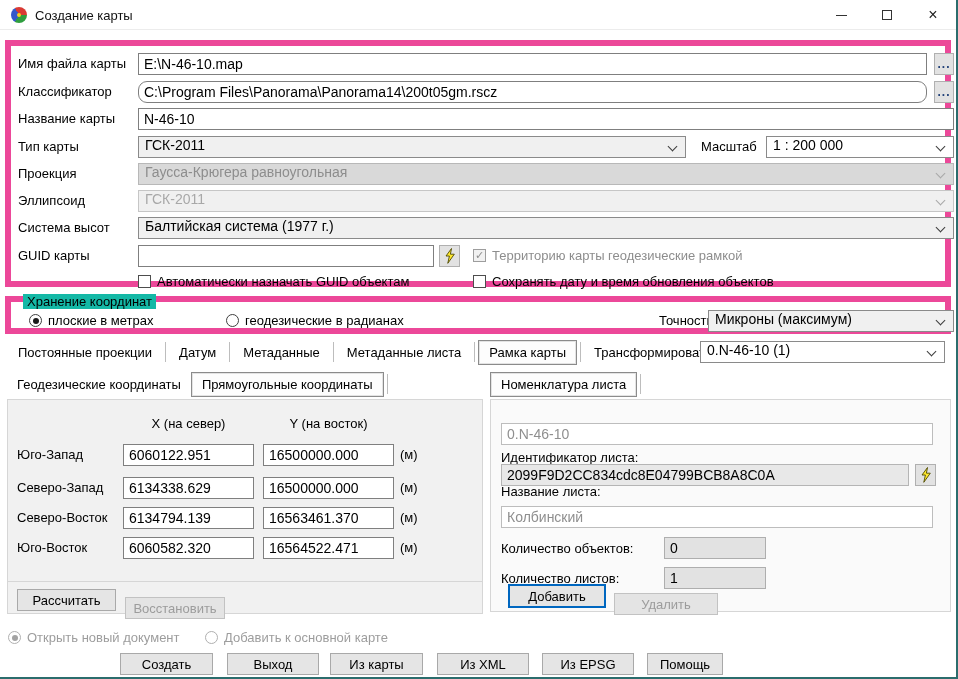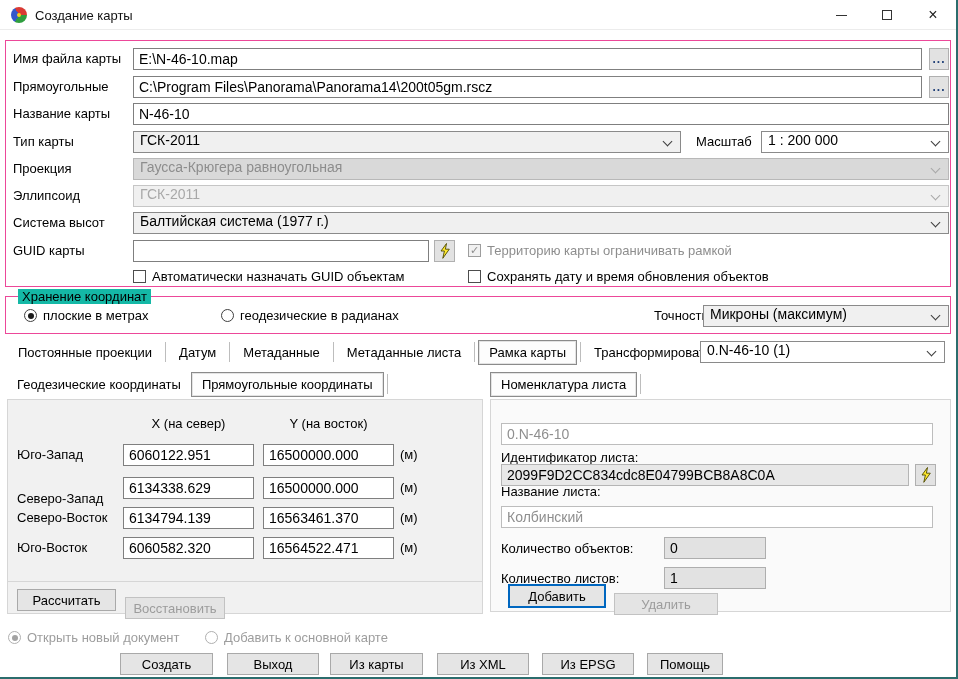--- a/index.html
+++ b/index.html
@@ -42,21 +42,21 @@
            display:flex;align-items:center;justify-content:center;font-size:11px;line-height:11px;}
   .cb.chk-dis{color:#8d8d8d;}
   .cb.chk-dis .box{border-color:#9d9d9d;background:#f1f1f1;color:#8d8d8d;}
   .radio{position:absolute;display:flex;align-items:center;gap:6px;font-size:13px;color:#000;white-space:nowrap;}
   .radio .dot{width:13px;height:13px;border:1px solid #3f3f3f;border-radius:50%;background:#fff;position:relative;flex:0 0 13px;}
   .radio.sel .dot::after{content:"";position:absolute;left:2.5px;top:2.5px;width:6px;height:6px;border-radius:50%;background:#1a1a1a;}
   .radio.gray{color:#9d9d9d;}
   .radio.gray .dot{border-color:#b0b0b0;}
   .radio.gray.sel .dot::after{background:#a3a3a3;}
   
-  .group{position:absolute;border:1px solid #ec4899;}
+  .group{position:absolute;border:6px solid #ec4899;}
   .group .gtitle{position:absolute;left:12px;top:-8px;background:#14b8a6;padding:0 4px;font-size:13px;color:#000;}
   
   .tabrow{position:absolute;display:flex;align-items:center;font-size:13px;height:26px;}
   .tab{padding:4px 10px;white-space:nowrap;color:#000;}
   .tab.selected{border:1px solid #8b8b8b;background:#fdfdfd;box-shadow:inset 0 0 0 1px #e3e3e3;}
   .tabsep{width:1px;height:20px;background:#bdbdbd;margin:0 3px;}
   
   .panel{position:absolute;border:1px solid #d6d6d6;}
   .panel-left{left:7px;top:399px;width:476px;height:215px;background:#f1f1f1;}
   .panel-right{left:490px;top:399px;width:461px;height:213px;background:#fafafa;}
@@ -83,22 +83,22 @@
         <span class="glyph-close">×</span>
       </div>
   </div>
 
   <div class="group" style="left:5px;top:40px;width:946px;height:247px;">
 
     <span class="lbl" style="left:7px;top:7px;">Имя файла карты</span>
     <input class="txt" style="left: 127px; top: 7px; width: 789px;" readonly="" value="E:\N-46-10.map">
     <button class="btn browse" style="left:923px;top:7px;height:22px;">...</button>
 
-    <span class="lbl" style="left:7px;top:35px;">Прямоугольные</span>
-    <input class="txt" style="left: 127px; top: 35px; width: 789px;" readonly="" value="C:\Program Files\Panorama\Panorama14\200t05gm.rscz">
+    <span class="lbl" style="left:7px;top:35px;">Классификатор</span>
+    <input class="txt" style="left: 127px; top: 35px; width: 789px; border-radius: 9px;" readonly="" value="C:\Program Files\Panorama\Panorama14\200t05gm.rscz">
     <button class="btn browse" style="left:923px;top:35px;height:22px;">...</button>
 
     <span class="lbl" style="left:7px;top:62px;">Название карты</span>
     <input class="txt" style="left: 127px; top: 62px; width: 816px;" readonly="" value="N-46-10">
 
     <span class="lbl" style="left:7px;top:90px;">Тип карты</span>
     <div class="combo" style="left:127px;top:90px;width:548px;">
       <span>ГСК-2011</span>
       <span class="chev"></span>
     </div>
@@ -128,21 +128,21 @@
 
     <span class="lbl" style="left:7px;top:199px;">GUID карты</span>
     <input class="txt" style="left: 127px; top: 199px; width: 296px;" readonly="" value="">
     <button class="btn bolt" style="left:428px;top:199px;height:22px;">
       <svg class="boltsvg" width="14" height="16" viewBox="0 0 14 16">
         <path d="M8.5 0.5 L3 8 H6.4 L4.8 15.3 L11.3 6.2 H7.4 Z" fill="#ffe92e" stroke="#4d4800" stroke-width="0.9"></path>
       </svg>
     </button>
     <div class="cb chk-dis" style="left:462px;top:202px;">
       <span class="box">✓</span>
-      <span>Территорию карты ограничивать рамкой</span>
+      <span>Территорию карты геодезические рамкой</span>
     </div>
 
     <div class="cb" style="left:127px;top:228px;">
       <span class="box"></span>
       <span>Автоматически назначать GUID объектам</span>
     </div>
     <div class="cb" style="left:462px;top:228px;">
       <span class="box"></span>
       <span>Сохранять дату и время обновления объектов</span>
     </div>
@@ -196,21 +196,21 @@
 
   <div class="panel panel-left">
     <span class="hdr" style="left:115px;top:16px;width:131px;">X (на север)</span>
     <span class="hdr" style="left:255px;top:16px;width:131px;">Y (на восток)</span>
 
     <span class="lbl" style="left:9px;top:44px;">Юго-Запад</span>
     <input class="txt" style="left: 115px; top: 44px; width: 131px;" readonly="" value="6060122.951">
     <input class="txt" style="left: 255px; top: 44px; width: 131px;" readonly="" value="16500000.000">
     <span class="lbl" style="left:392px;top:44px;">(м)</span>
 
-    <span class="lbl" style="left:9px;top:77px;margin-top:11px;">Северо-Запад</span>
+    <span class="lbl" style="left:9px;top:77px;">Северо-Запад</span>
     <input class="txt" style="left: 115px; top: 77px; width: 131px;" readonly="" value="6134338.629">
     <input class="txt" style="left: 255px; top: 77px; width: 131px;" readonly="" value="16500000.000">
     <span class="lbl" style="left:392px;top:77px;">(м)</span>
 
     <span class="lbl" style="left:9px;top:107px;">Северо-Восток</span>
     <input class="txt" style="left: 115px; top: 107px; width: 131px;" readonly="" value="6134794.139">
     <input class="txt" style="left: 255px; top: 107px; width: 131px;" readonly="" value="16563461.370">
     <span class="lbl" style="left:392px;top:107px;">(м)</span>
 
     <span class="lbl" style="left:9px;top:137px;">Юго-Восток</span>

